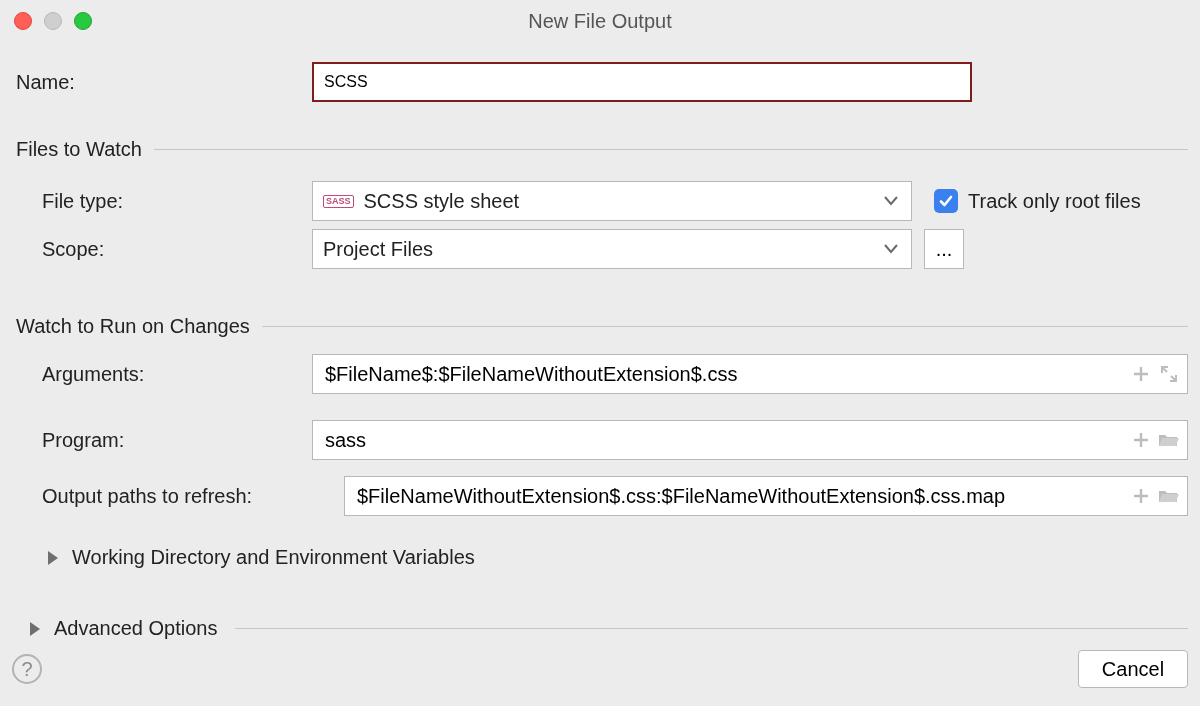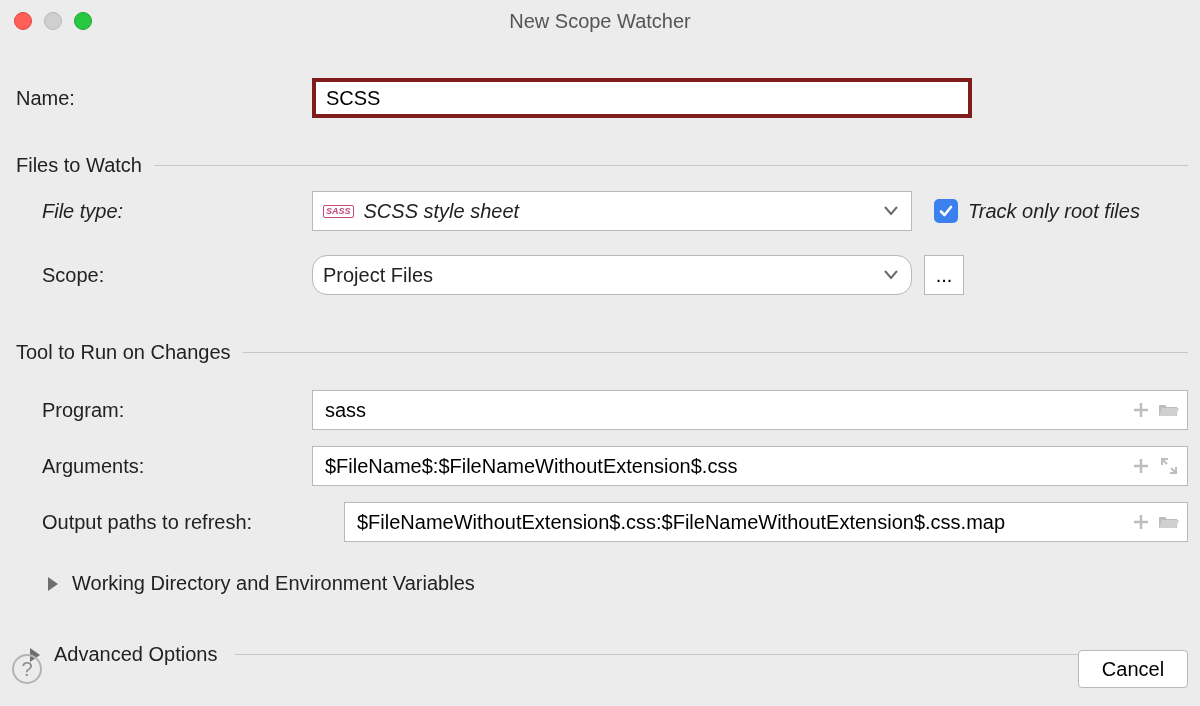--- a/index.html
+++ b/index.html
@@ -33,31 +33,31 @@
     left: 0; right: 0;
     text-align: center;
     color: #555;
     font-size: 20px;
     pointer-events: none;
   }
   .content { padding: 12px 12px 0 12px; }
   .row {
     display: flex;
     align-items: center;
-    margin-top: 24px;
+    margin-top: 8px;
   }
   .label-col   { width: 300px; padding-left: 4px; }
   .label-col.ind1 { padding-left: 30px; }
   .field-col   { flex: 1; display: flex; align-items: center; gap: 12px; }
   input.text {
     width: 100%;
     height: 40px;
-    border: 4px solid #7f1d1d;
-    background: #fff;
-    font-size: 20px;
+    border: 2px solid #7f1d1d;
+    background: #fff;
+    font-size: 16px;
     padding: 0 10px;
     outline: none;
     font-family: inherit;
   }
   .combo {
     height: 40px;
     border: 1px solid #b8b8b8;
     background: #fff;
     display: flex;
     align-items: center;
@@ -176,38 +176,38 @@
 </style>
 </head>
 <body>
 
 <div class="titlebar">
   <div class="traffic">
     <div class="dot red"></div>
     <div class="dot yellow"></div>
     <div class="dot green"></div>
   </div>
-  <div class="title">New Scope Watcher</div>
+  <div class="title">New File Output</div>
 </div>
 
 <div class="content">
 
   <div class="row">
     <div class="label-col">Name:</div>
     <div class="field-col" style="max-width:660px;">
       <input class="text" value="SCSS" style="">
     </div>
   </div>
 
   <div class="section">
     <span>Files to Watch</span>
     <div class="line"></div>
   </div>
 
-  <div class="row" style="margin-top:14px;font-style:italic;">
+  <div class="row" style="margin-top:20px;">
     <div class="label-col ind1">File type:</div>
     <div class="field-col">
       <div class="combo" style="width:600px;">
         <span class="sass-badge">SASS</span>
         <span class="txt">SCSS style sheet</span>
         <span class="chevwrap">
           <svg width="14" height="10" viewBox="0 0 14 10">
               <path d="M1 1 L7 8 L13 1" fill="none" stroke="#6a6a6a" stroke-width="2"></path>
             </svg>
         </span>
@@ -219,71 +219,71 @@
             </svg>
         </div>
         <span>Track only root files</span>
       </div>
     </div>
   </div>
 
   <div class="row" style="">
     <div class="label-col ind1">Scope:</div>
     <div class="field-col">
-      <div class="combo" style="width:600px;border-radius:15px;">
+      <div class="combo" style="width:600px;">
         <span class="txt">Project Files</span>
         <span class="chevwrap">
           <svg width="14" height="10" viewBox="0 0 14 10">
               <path d="M1 1 L7 8 L13 1" fill="none" stroke="#6a6a6a" stroke-width="2"></path>
             </svg>
         </span>
       </div>
       <button class="ellips-btn">...</button>
     </div>
   </div>
 
   <div class="section" style="margin-top:46px;">
-    <span>Tool to Run on Changes</span>
+    <span>Watch to Run on Changes</span>
     <div class="line"></div>
+  </div>
+
+  <div class="row inset-row" style="margin-top:16px;">
+    <div class="label-col">Arguments:</div>
+    <div class="field-col">
+      <div class="tool-input" style="flex:1;">
+        <input value="$FileName$:$FileNameWithoutExtension$.css" style="">
+        <div class="icon-btn">
+          <svg width="18" height="18" viewBox="0 0 18 18">
+              <path d="M9 2 V16 M2 9 H16" stroke="#bdbdbd" stroke-width="2.4"></path>
+            </svg>
+        </div>
+        <div class="icon-btn">
+          <svg width="18" height="18" viewBox="0 0 18 18">
+              <path d="M2 8 L2 2 L8 2 M2 2 L7 7" stroke="#bdbdbd" stroke-width="2" fill="none"></path>
+              <path d="M16 10 L16 16 L10 16 M16 16 L11 11" stroke="#bdbdbd" stroke-width="2" fill="none"></path>
+            </svg>
+        </div>
+      </div>
+    </div>
   </div>
 
   <div class="row inset-row" style="margin-top:26px;">
     <div class="label-col">Program:</div>
     <div class="field-col">
       <div class="tool-input" style="flex:1;">
         <input value="sass" style="">
         <div class="icon-btn">
           <svg width="18" height="18" viewBox="0 0 18 18">
               <path d="M9 2 V16 M2 9 H16" stroke="#bdbdbd" stroke-width="2.4"></path>
             </svg>
         </div>
         <div class="icon-btn">
           <svg width="22" height="16" viewBox="0 0 22 16">
               <path d="M1 3 h6 l2 2 h10 v9 H1 z" fill="#bdbdbd"></path>
               <path d="M4 6 h17 l-3 8 H1 z" fill="#cfcfcf"></path>
-            </svg>
-        </div>
-      </div>
-    </div>
-  </div>
-
-  <div class="row inset-row" style="margin-top:16px;">
-    <div class="label-col">Arguments:</div>
-    <div class="field-col">
-      <div class="tool-input" style="flex:1;">
-        <input value="$FileName$:$FileNameWithoutExtension$.css" style="">
-        <div class="icon-btn">
-          <svg width="18" height="18" viewBox="0 0 18 18">
-              <path d="M9 2 V16 M2 9 H16" stroke="#bdbdbd" stroke-width="2.4"></path>
-            </svg>
-        </div>
-        <div class="icon-btn">
-          <svg width="18" height="18" viewBox="0 0 18 18">
-              <path d="M2 8 L2 2 L8 2 M2 2 L7 7" stroke="#bdbdbd" stroke-width="2" fill="none"></path>
-              <path d="M16 10 L16 16 L10 16 M16 16 L11 11" stroke="#bdbdbd" stroke-width="2" fill="none"></path>
             </svg>
         </div>
       </div>
     </div>
   </div>
 
   <div class="row inset-row" style="margin-top:16px;">
     <div class="label-col">Output paths to refresh:</div>
     <div class="field-col">
       <div class="tool-input" style="flex:1;margin-left:32px;">

